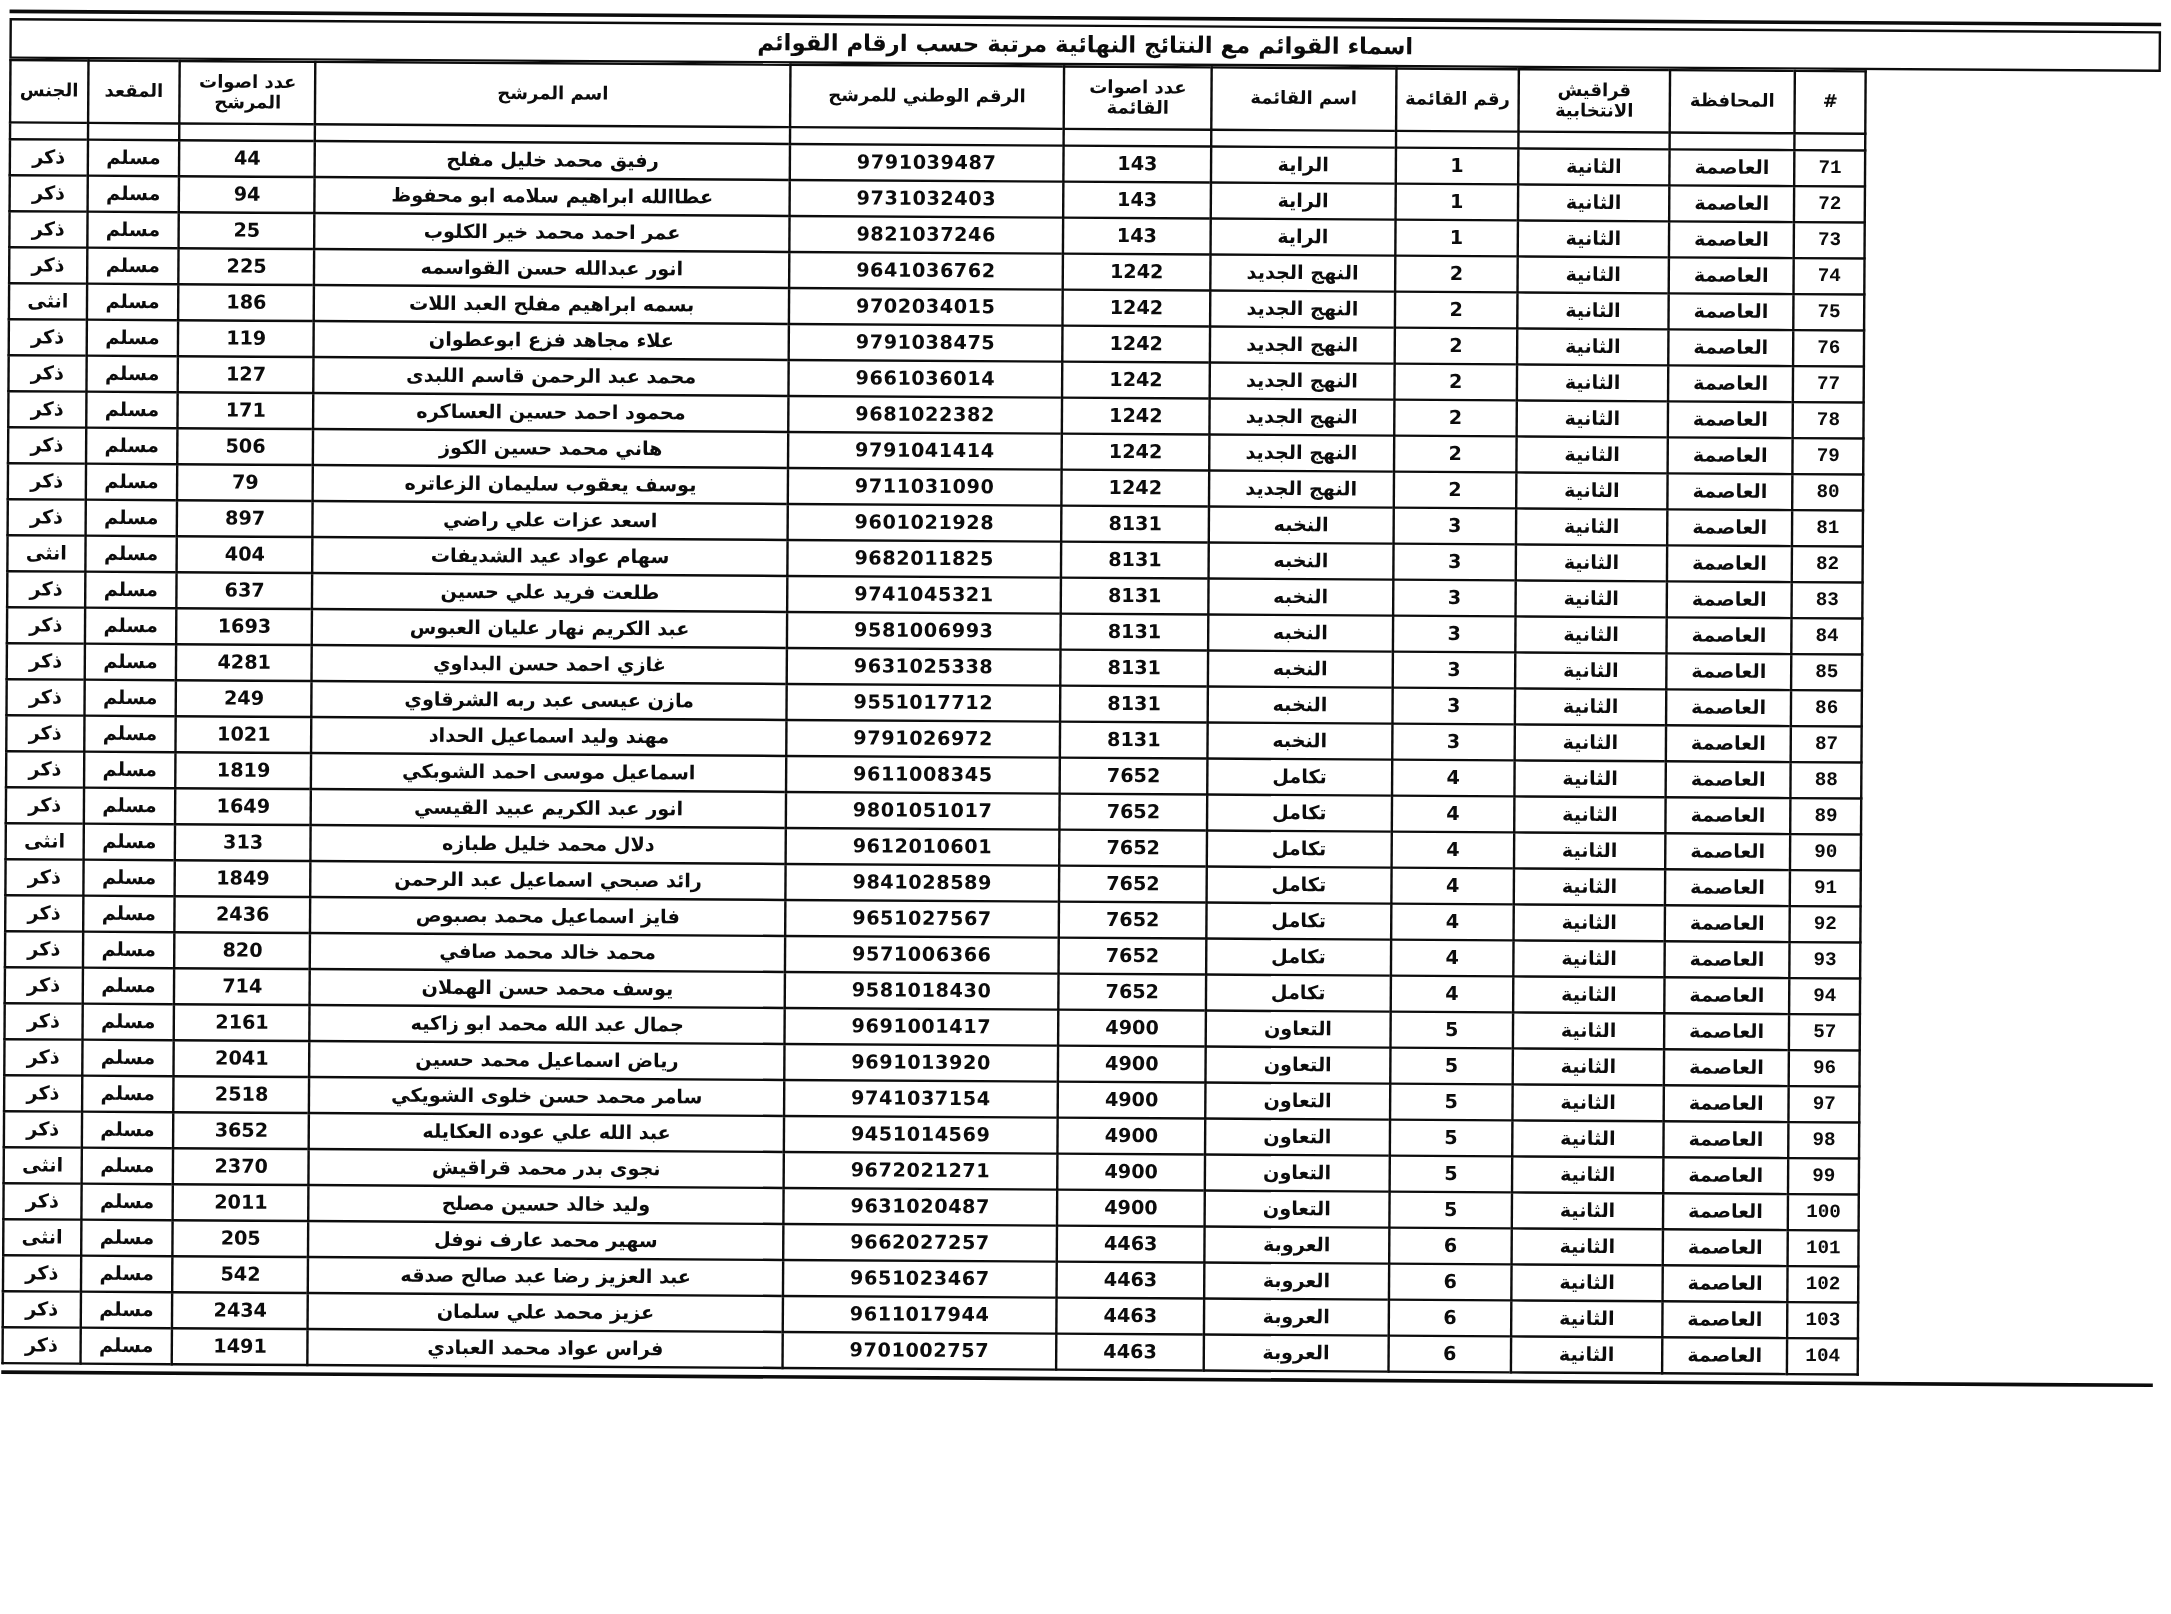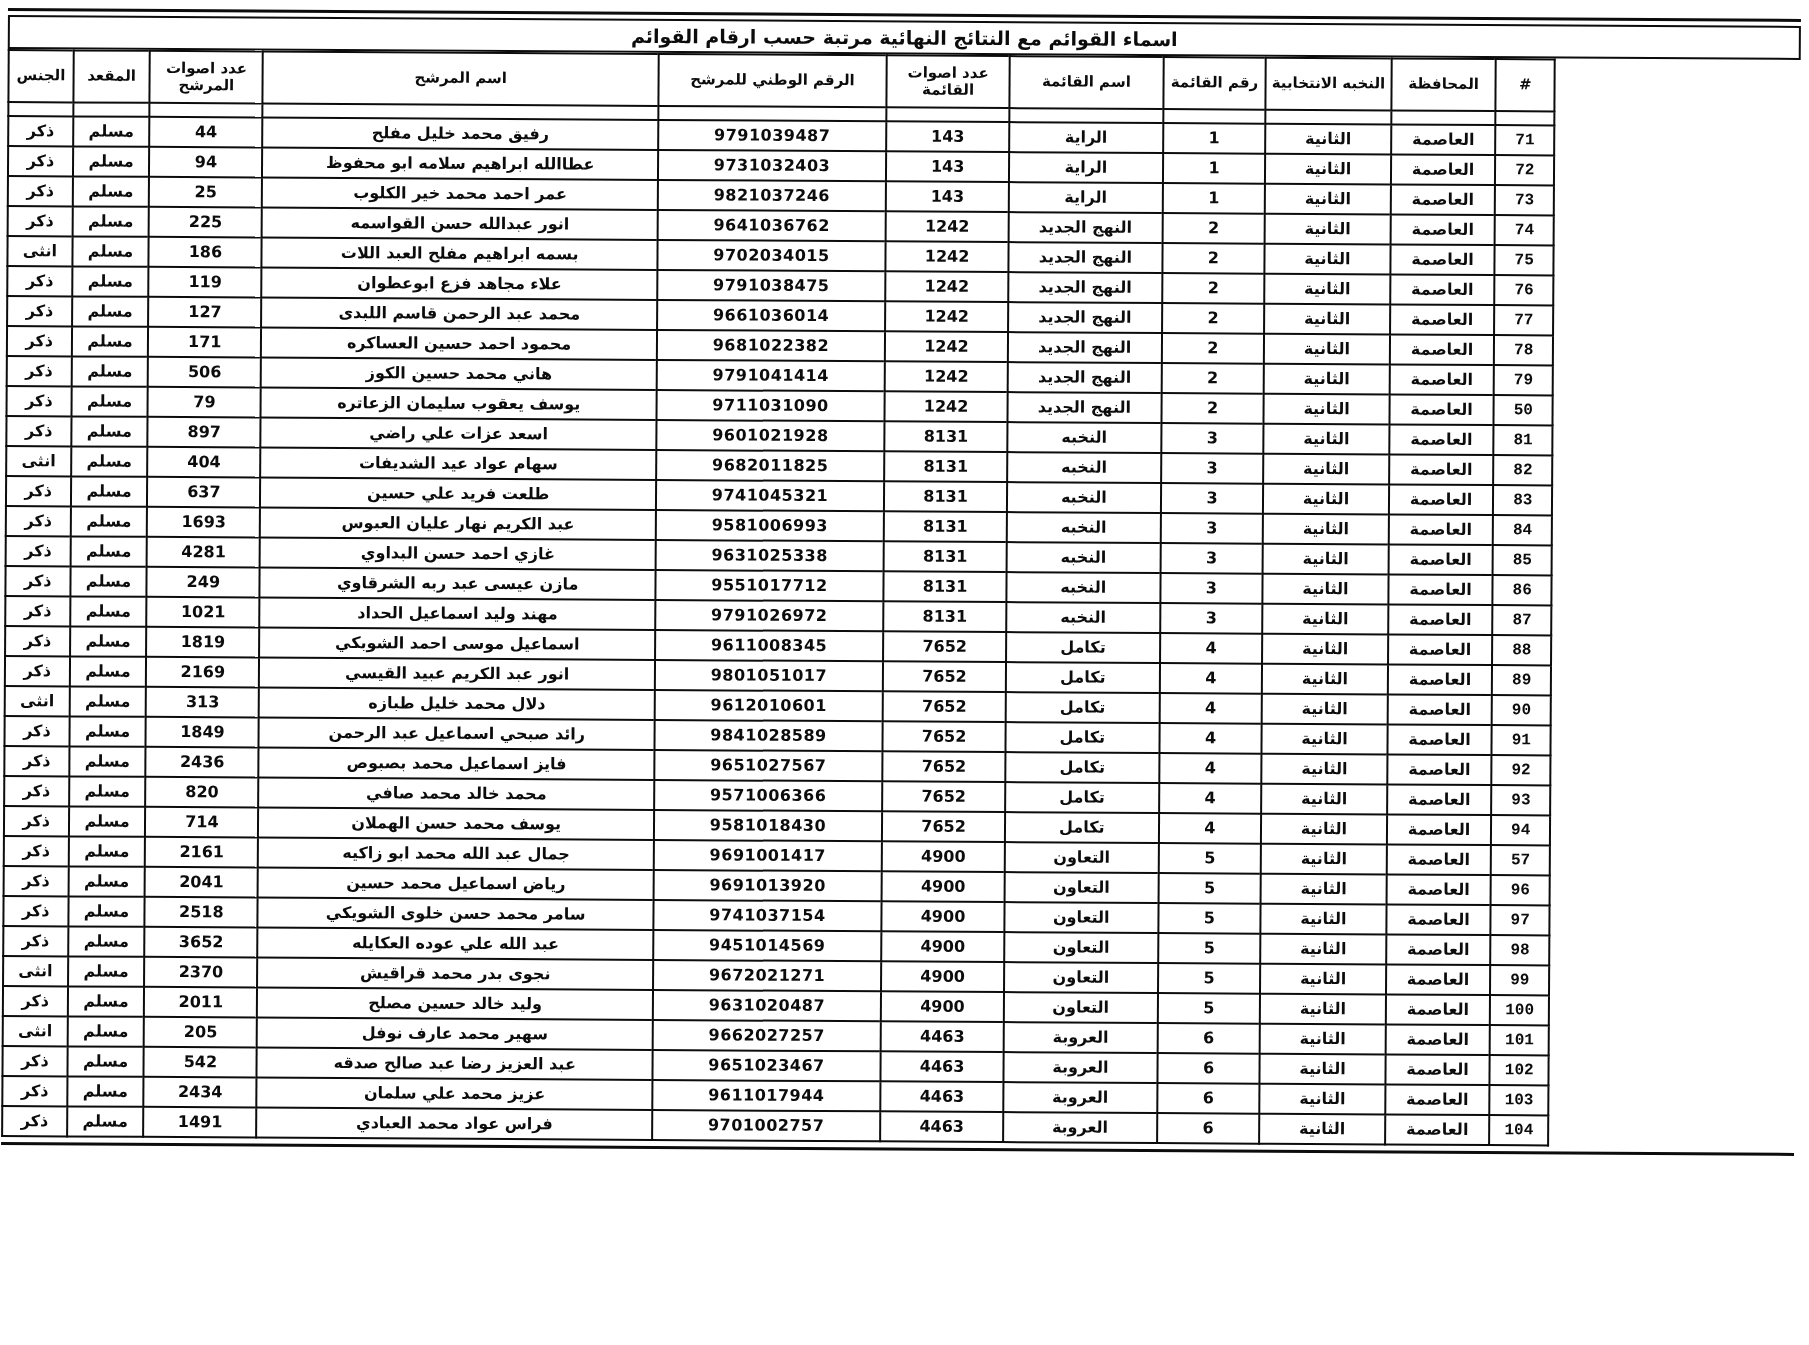--- a/index.html
+++ b/index.html
@@ -96,21 +96,21 @@
       <col class="c-national_id">
       <col class="c-candidate">
       <col class="c-votes">
       <col class="c-seat">
       <col class="c-gender">
     </colgroup>
     <thead>
       <tr>
         <th>#</th>
         <th>المحافظة</th>
-        <th>النخبه الانتخابية</th>
+        <th>قراقيش الانتخابية</th>
         <th>رقم القائمة</th>
         <th>اسم القائمة</th>
         <th>عدد اصوات القائمة</th>
         <th>الرقم الوطني للمرشح</th>
         <th>اسم المرشح</th>
         <th>عدد اصوات المرشح</th>
         <th>المقعد</th>
         <th>الجنس</th>
       </tr>
     </thead>
@@ -239,21 +239,21 @@
           <td class="col-list_no">2</td>
           <td class="col-list_name">النهج الجديد</td>
           <td class="col-list_votes">1242</td>
           <td class="col-national_id">9791041414</td>
           <td class="col-candidate">هاني محمد حسين الكوز</td>
           <td class="col-votes">506</td>
           <td class="col-seat">مسلم</td>
           <td class="col-gender">ذكر</td>
         </tr>
         <tr class="data-row">
-          <td class="col-num">50</td>
+          <td class="col-num">80</td>
           <td class="col-governorate">العاصمة</td>
           <td class="col-district">الثانية</td>
           <td class="col-list_no">2</td>
           <td class="col-list_name">النهج الجديد</td>
           <td class="col-list_votes">1242</td>
           <td class="col-national_id">9711031090</td>
           <td class="col-candidate">يوسف يعقوب سليمان الزعاتره</td>
           <td class="col-votes">79</td>
           <td class="col-seat">مسلم</td>
           <td class="col-gender">ذكر</td>
@@ -364,21 +364,21 @@
         </tr>
         <tr class="data-row">
           <td class="col-num">89</td>
           <td class="col-governorate">العاصمة</td>
           <td class="col-district">الثانية</td>
           <td class="col-list_no">4</td>
           <td class="col-list_name">تكامل</td>
           <td class="col-list_votes">7652</td>
           <td class="col-national_id">9801051017</td>
           <td class="col-candidate">انور عبد الكريم عبيد القيسي</td>
-          <td class="col-votes">2169</td>
+          <td class="col-votes">1649</td>
           <td class="col-seat">مسلم</td>
           <td class="col-gender">ذكر</td>
         </tr>
         <tr class="data-row">
           <td class="col-num">90</td>
           <td class="col-governorate">العاصمة</td>
           <td class="col-district">الثانية</td>
           <td class="col-list_no">4</td>
           <td class="col-list_name">تكامل</td>
           <td class="col-list_votes">7652</td>

